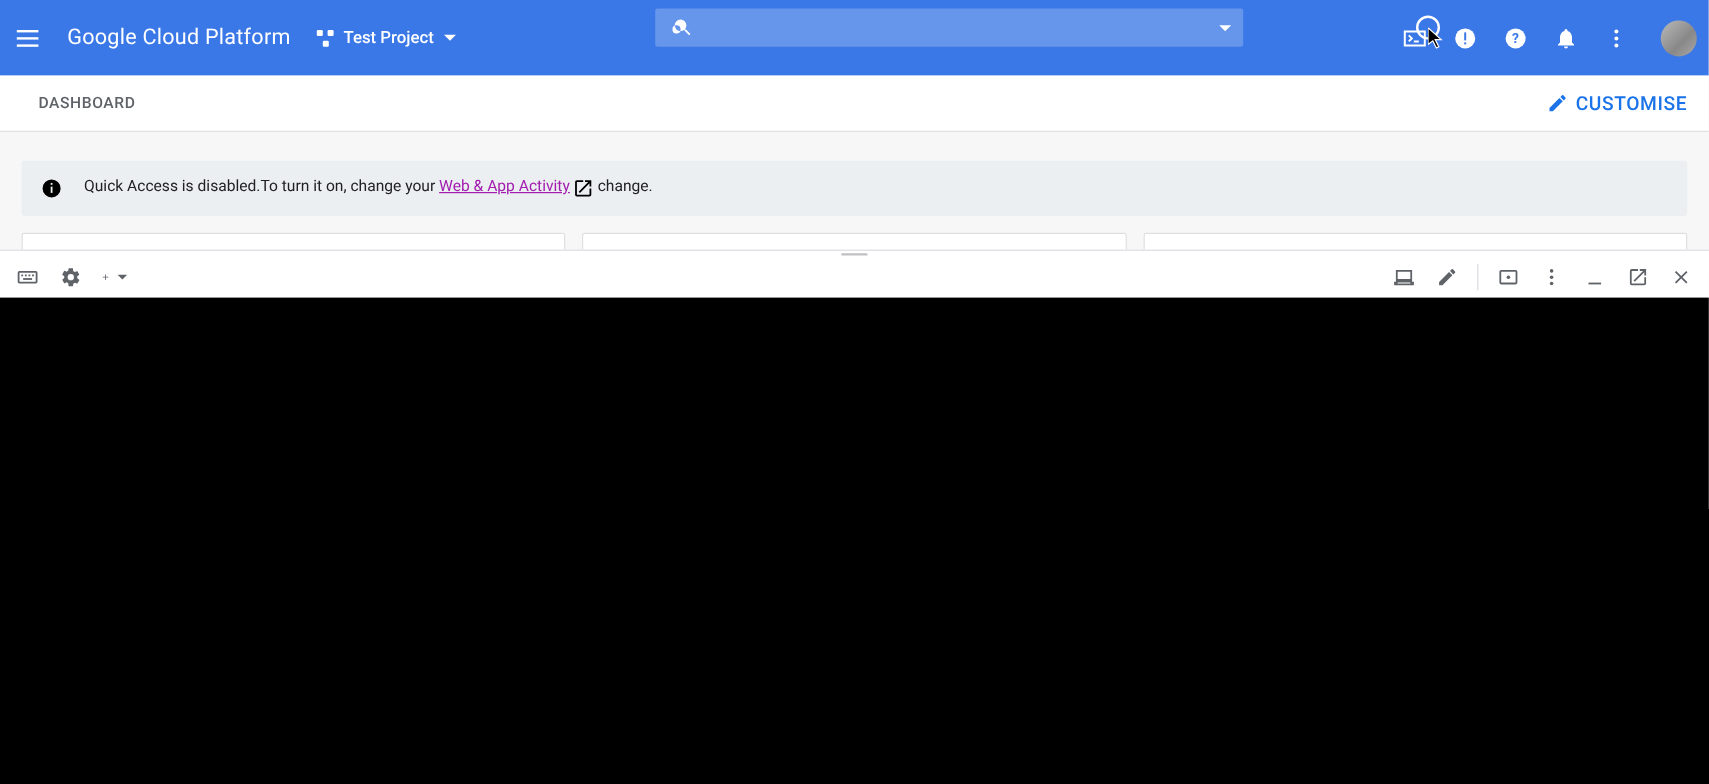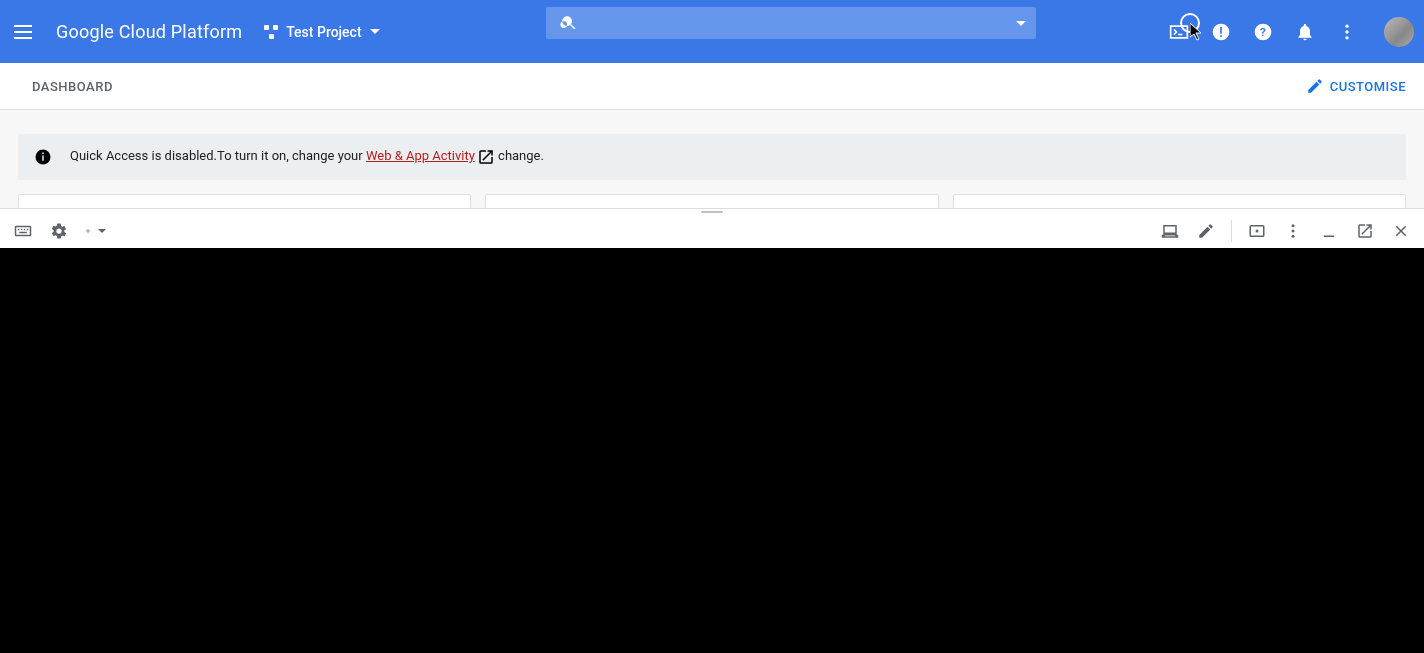--- a/index.html
+++ b/index.html
@@ -57,34 +57,34 @@
     background: #fff;
   }
   .tab {
     font-size: 13px; font-weight: 500; letter-spacing: 0.5px; color: #5f6368; padding: 0 14px;
     height: 100%; display: flex; align-items: center; cursor: pointer; position: relative;
   }
   .tab.active { color: #1a73e8; }
   .tab.active::after {
     content: ""; position: absolute; bottom: -1px; left: 0; right: 0; height: 3px; background: #1a73e8;
   }
-  .tabs-right { margin-left: auto; display: flex; align-items: center; gap: 6px; color: #1a73e8; font-size: 13px; font-weight: 500; letter-spacing: 0.5px; cursor: pointer; }
+  .tabs-right { margin-left: auto; display: flex; align-items: center; gap: 6px; color: #1a73e8; font-size: 16px; font-weight: 500; letter-spacing: 0.5px; cursor: pointer; }
   .tabs-right svg { width: 18px; height: 18px; fill: #1a73e8; }
   
   
   .content {
     padding: 0 18px; background: #f7f7f7; height: 115px; overflow: hidden;
   }
   .info-banner {
     margin-top: 24px;
     background: #eceff1; border-radius: 2px; padding: 14px 16px; display: flex; align-items: center; gap: 18px;
     font-size: 13px; color: #202124;
   }
   .info-banner svg { width: 18px; height: 18px; fill: #000; flex-shrink: 0; }
-  .info-banner a { color: #b91c1c; text-decoration: underline; }
+  .info-banner a { color: #a21caf; text-decoration: underline; }
   .ext-link-icon { width: 12px; height: 12px; fill: #1a73e8; vertical-align: text-top; margin-left: 2px; }
   .cards-row { display: flex; gap: 14px; margin-top: 14px; }
   .card { flex: 1; height: 30px; background: #fff; border: 1px solid #e0e0e0; border-radius: 2px; }
   
   
   .shell-panel {
     position: absolute; left: 0; right: 0; bottom: 0; top: 208px; display: flex; flex-direction: column;
     background: #fff; border-top: 1px solid #dadce0;
   }
   .drag-handle {

